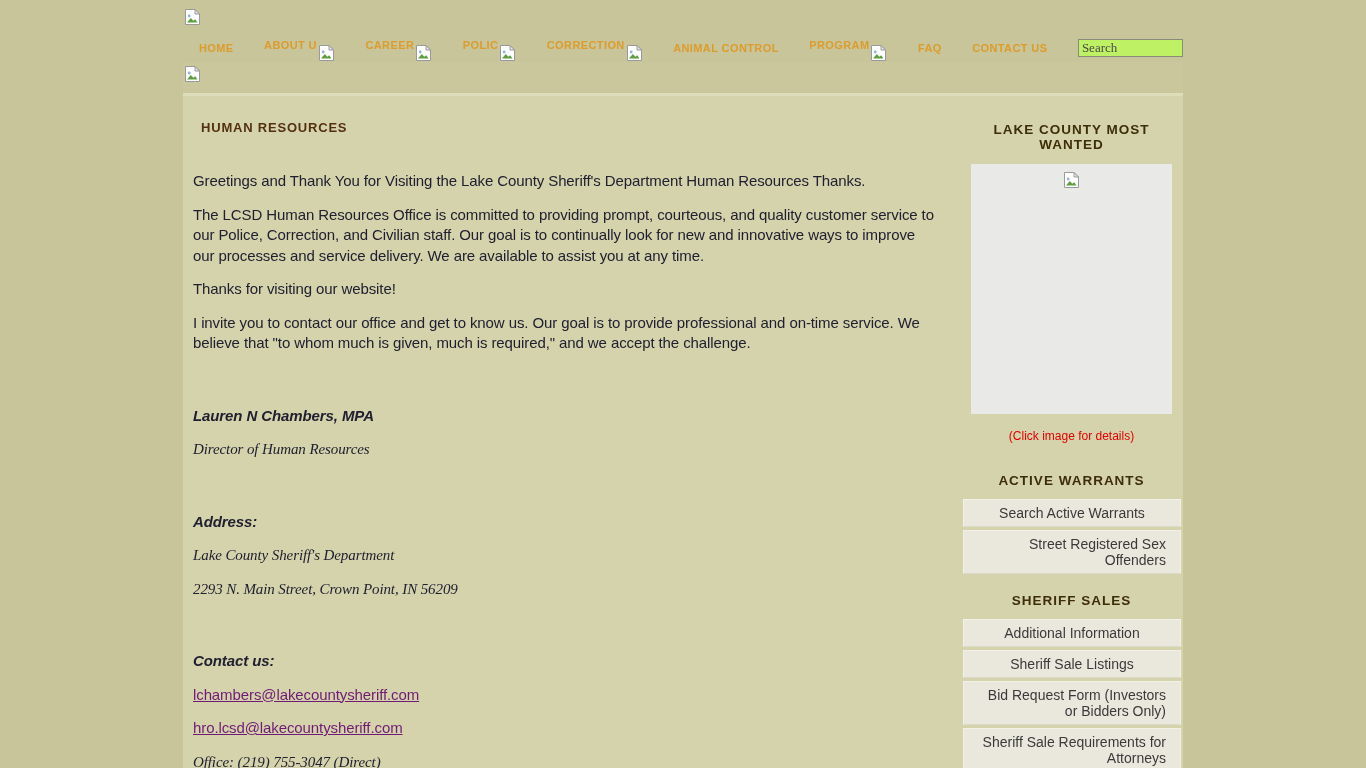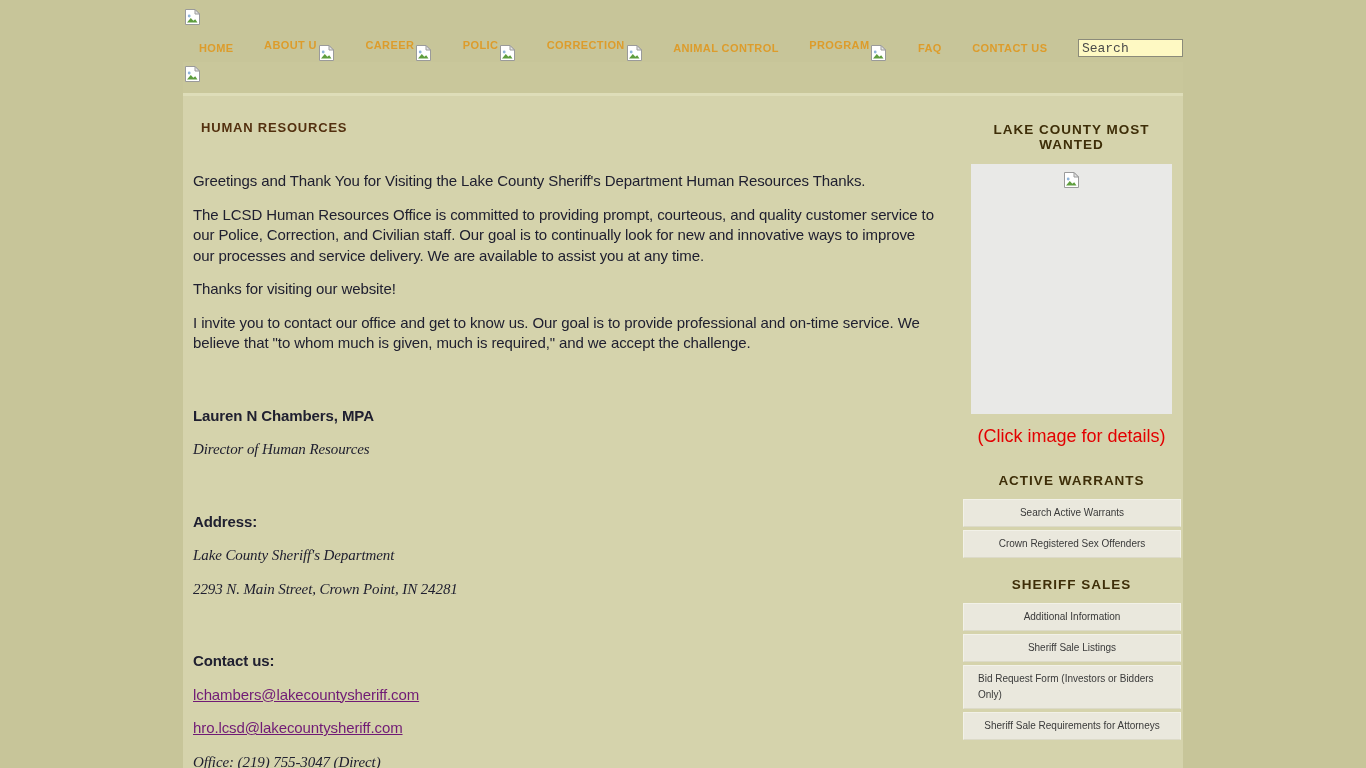--- a/index.html
+++ b/index.html
@@ -15,65 +15,65 @@
   
   .topbar { height:62px; padding-top:8px; }
   .logo-slot { display:block; margin-left:1px; width:17px; height:18px; }
   .nav { display:flex; align-items:center; justify-content:space-between; margin-top:9px; padding-left:16px; }
   .nav-item {
     color:#dd9c2b; font-size:11px; font-weight:bold; letter-spacing:.4px;
     text-decoration:none; white-space:nowrap; display:inline-flex; align-items:flex-start;
   }
   .nav-item .bimg { position:relative; top:5px; margin-left:1px; }
   .search-box {
-    width:105px; height:18px; border:1px solid #8b8b7a; background:#fef9c3;
-    font-family:Liberation Mono, monospace; font-size:13px; color:#4a4a4a; padding:0 3px;
+    width:105px; height:18px; border:1px solid #8b8b7a; background:#bef264;
+    font-family:Liberation Serif, serif; font-size:13px; color:#4a4a4a; padding:0 3px;
   }
 
   
   .banner {
     height:34px; background:#c9c79b;
     border-bottom:3px solid #deddb9;
     padding:3px 0 0 1px;
   }
 
   
   .content { display:flex; background:#d5d3ac; min-height:669px; }
   .main { width:777px; padding:0 22px 0 10px; }
   .sidebar { width:223px; }
 
   .hr-heading {
     color:#53300f; font-size:13px; font-weight:bold; letter-spacing:.8px;
     margin:24px 0 36px 0; padding-left:8px;
   }
   .main p { font-size:15px; line-height:20.5px; margin:13px 0; letter-spacing:-0.1px; }
-  .b { font-weight:bold; }
+  .b { font-weight:bold;font-style:italic; }
   .i { font-style:italic;font-family:Liberation Serif, serif; }
   .gap-top { margin-top:52px !important; }
   .main a { color:#701a75; text-decoration:underline; }
 
   
   .side-heading {
     color:#3e2e08; font-size:13.5px; font-weight:bold; letter-spacing:1px;
     text-align:center; margin:0; line-height:15px;
   }
   .mw-heading { margin-top:26px; }
   .mw-imgbox {
     display:block; width:201px; height:250px; background:#e9e9e7;
     margin:12px auto 0 auto; text-align:center; padding-top:7px;
   }
-  .mw-caption { color:#e30000; font-size:18px; text-align:center; margin-top:15px; line-height:15px; }
+  .mw-caption { color:#e30000; font-size:12px; text-align:center; margin-top:15px; line-height:15px; }
   .aw-heading { margin-top:29px; }
   .ss-heading { margin-top:19px; }
   .btn-list { margin-top:11px; }
   .sbtn {
     background:#eae8dd; border:1px solid #f2f1e8; border-bottom-color:#dcdac8;
     margin:0 2px 3px 3px; padding:5px 14px; min-height:26px;
-    display:flex; align-items:center; justify-content:center; text-align:left;
-    font-size:10px; color:#3a3a3a; line-height:16px; cursor:pointer;
+    display:flex; align-items:center; justify-content:center; text-align:right;
+    font-size:14px; color:#3a3a3a; line-height:16px; cursor:pointer;
   }
 
   .bimg { display:inline-block; width:17px; height:18px; }
   .bimg svg { display:block; }
 </style>
 </head>
 <body>
 
 <svg width="0" height="0" style="position:absolute">
   <defs>
@@ -167,21 +167,21 @@
       <p>Greetings and Thank You for Visiting the Lake County Sheriff's Department Human Resources Thanks.</p>
       <p>The LCSD Human Resources Office is committed to providing prompt, courteous, and quality customer service to our Police, Correction, and Civilian staff. Our goal is to continually look for new and innovative ways to improve our processes and service delivery. We are available to assist you at any time.</p>
       <p>Thanks for visiting our website!</p>
       <p>I invite you to contact our office and get to know us. Our goal is to provide professional and on-time service. We believe that "to whom much is given, much is required," and we accept the challenge.</p>
 
       <p class="b gap-top">Lauren N Chambers, MPA</p>
       <p class="i">Director of Human Resources</p>
 
       <p class="b gap-top">Address:</p>
       <p class="i">Lake County Sheriff's Department</p>
-      <p class="i">2293 N. Main Street, Crown Point, IN 24281</p>
+      <p class="i">2293 N. Main Street, Crown Point, IN 56209</p>
 
       <p class="b gap-top">Contact us:</p>
       <p><a href="#">lchambers@lakecountysheriff.com</a></p>
       <p><a href="#">hro.lcsd@lakecountysheriff.com</a></p>
       <p class="i">Office: (219) 755-3047 (Direct)</p>
 
     </section>
 
     <aside class="sidebar">
       <h2 class="side-heading mw-heading">LAKE COUNTY MOST WANTED</h2>
@@ -191,21 +191,21 @@
           <svg width="17" height="18" viewBox="0 0 17 18">
               <use href="#broken-img"></use>
             </svg>
         </span>
       </a>
       <div class="mw-caption">(Click image for details)</div>
 
       <h2 class="side-heading aw-heading">ACTIVE WARRANTS</h2>
       <div class="btn-list">
         <div class="sbtn">Search Active Warrants</div>
-        <div class="sbtn">Crown Registered Sex Offenders</div>
+        <div class="sbtn">Street Registered Sex Offenders</div>
       </div>
 
       <h2 class="side-heading ss-heading">SHERIFF SALES</h2>
       <div class="btn-list">
         <div class="sbtn">Additional Information</div>
         <div class="sbtn">Sheriff Sale Listings</div>
         <div class="sbtn">Bid Request Form (Investors or Bidders Only)</div>
         <div class="sbtn">Sheriff Sale Requirements for Attorneys</div>
       </div>
 

